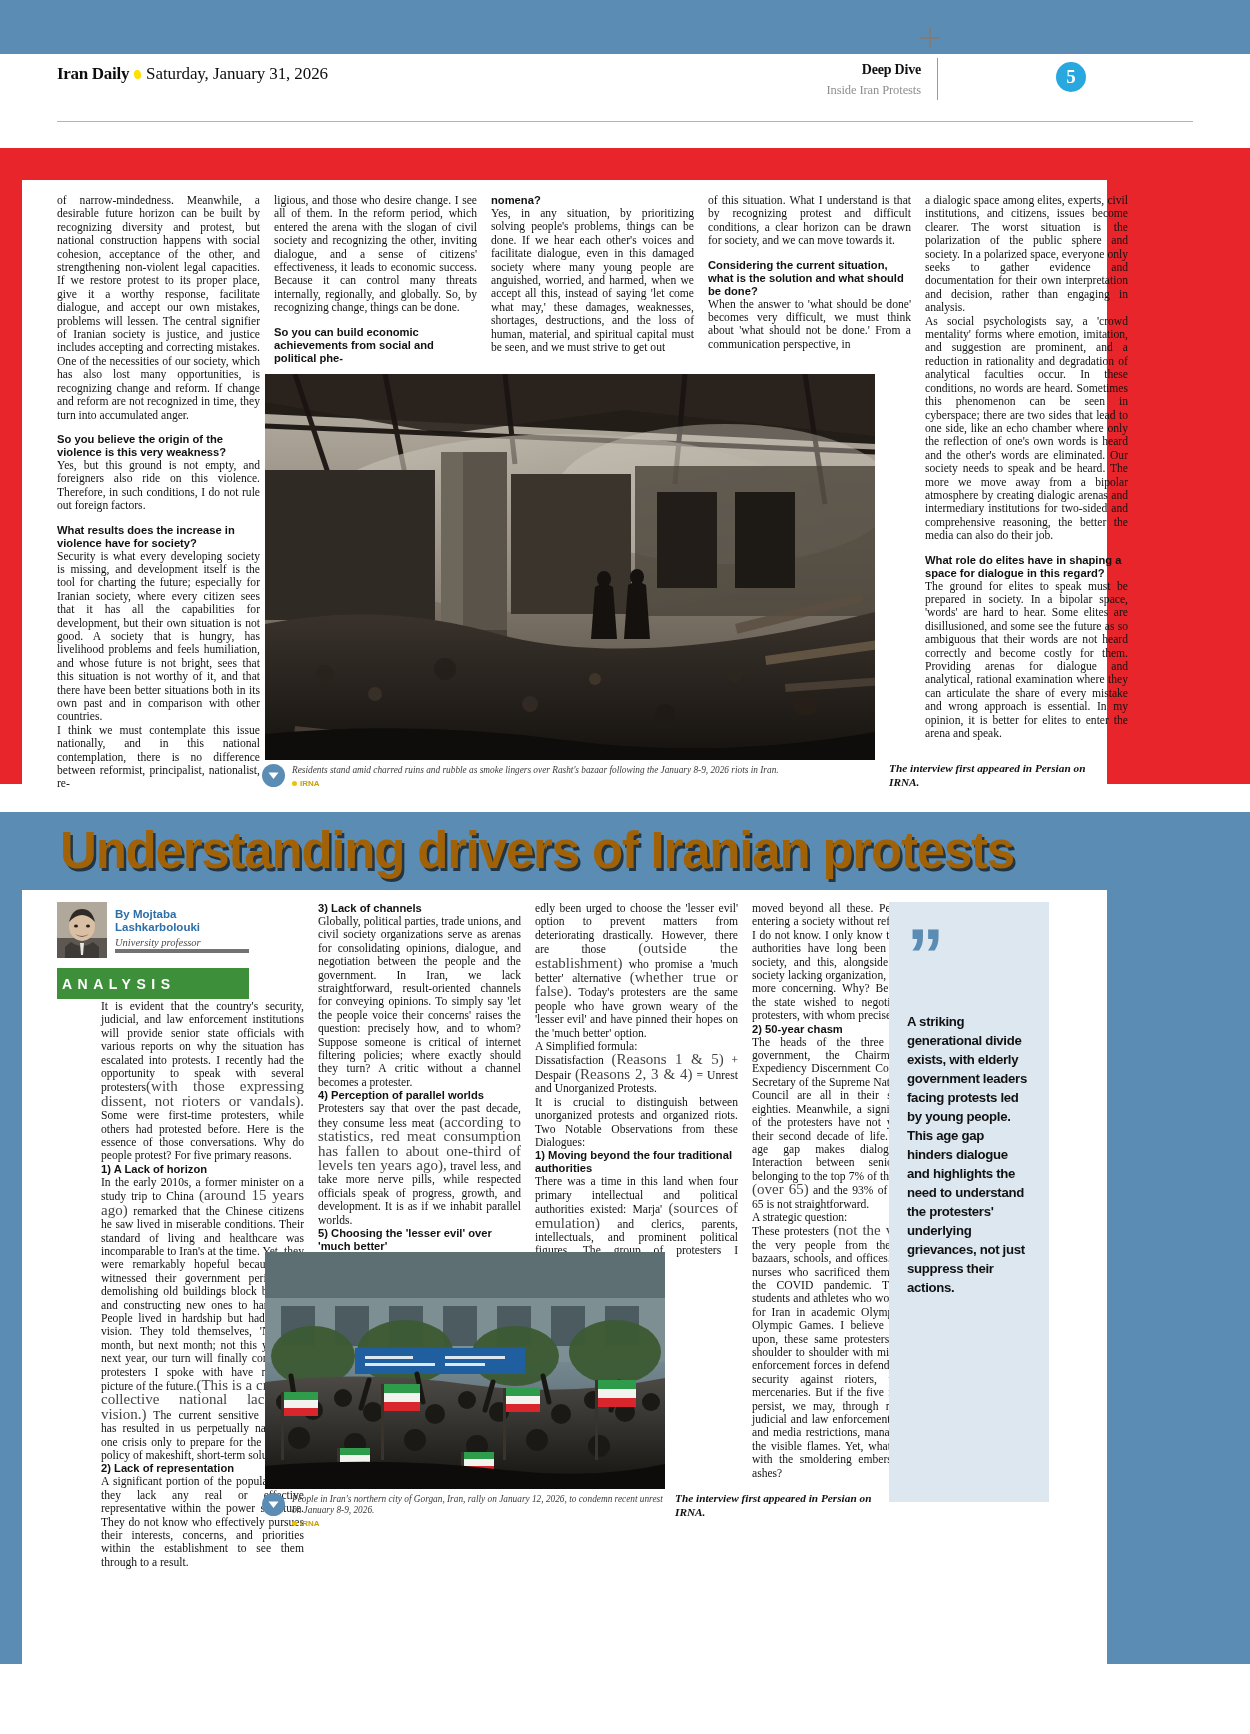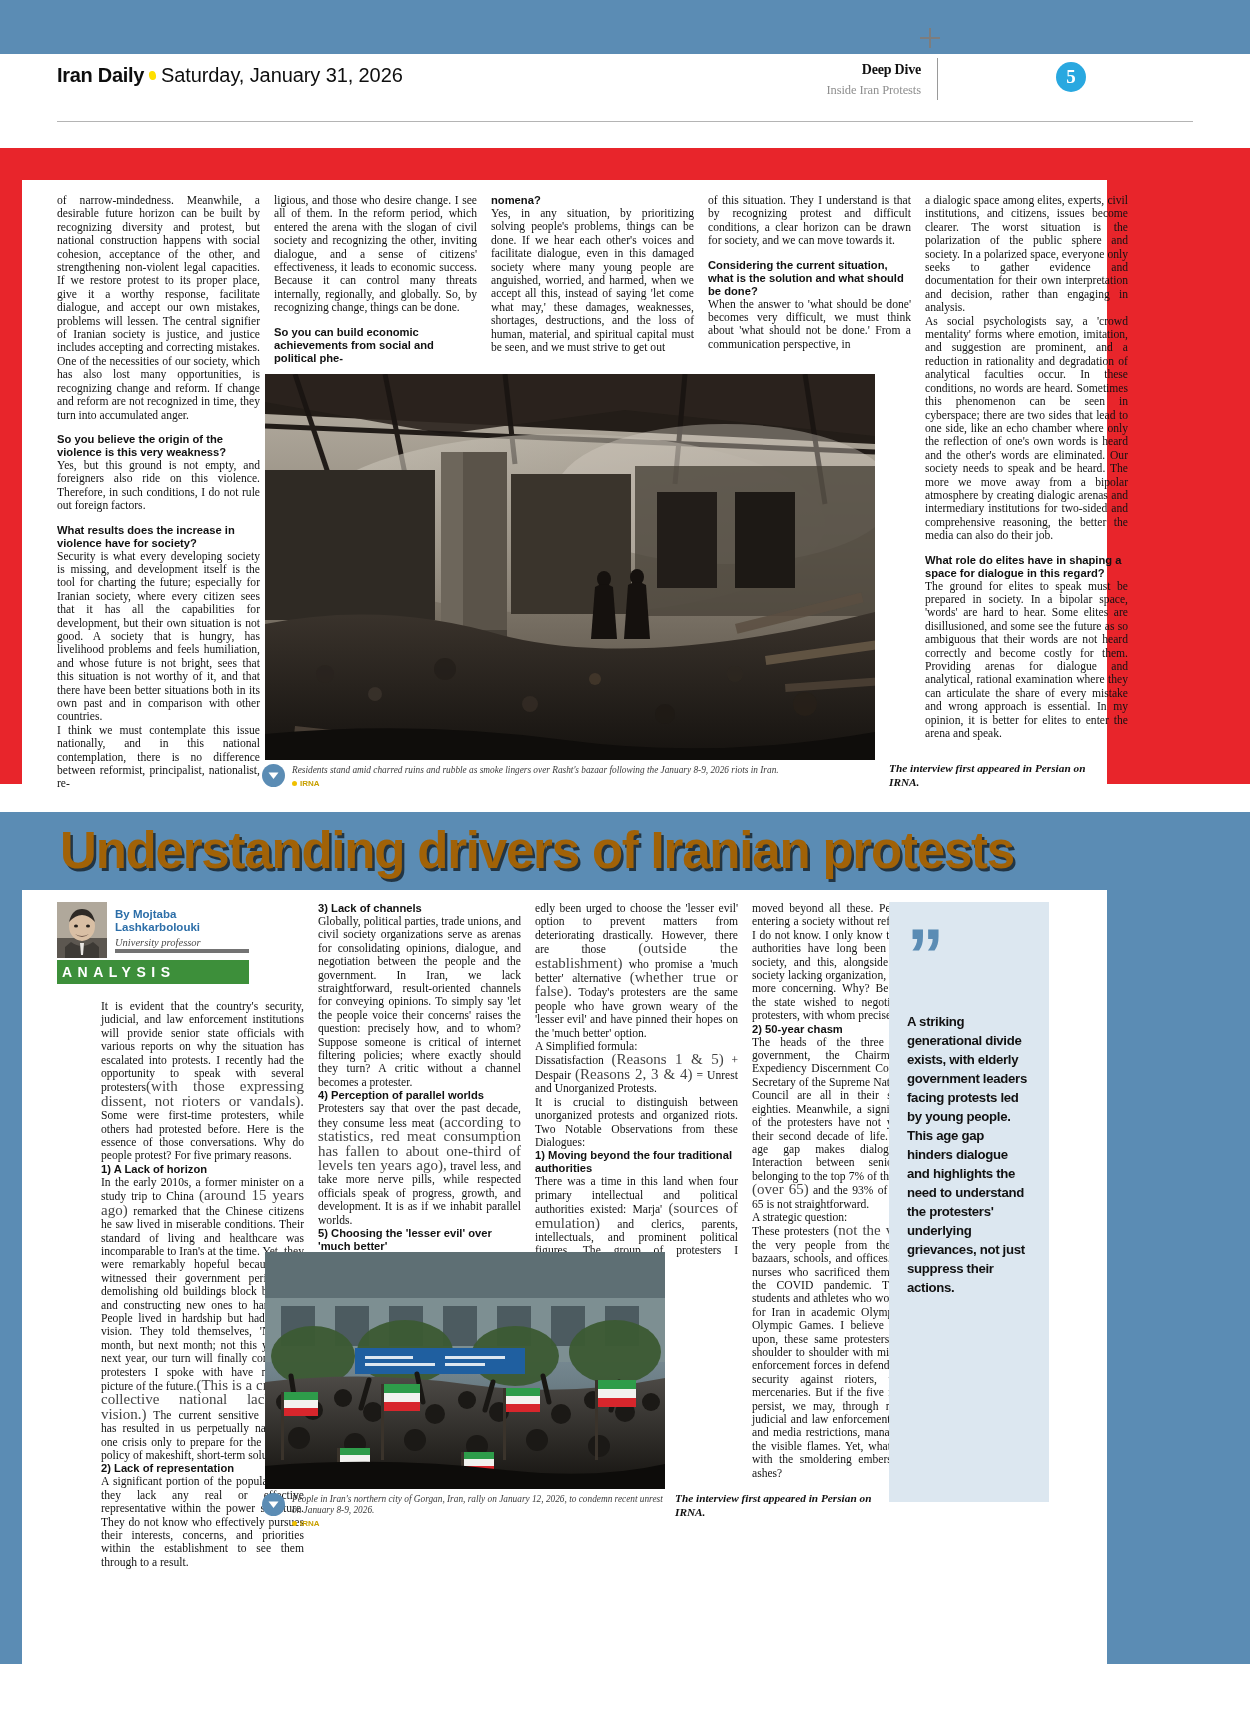--- a/index.html
+++ b/index.html
@@ -38,22 +38,22 @@
   
   .masthead {
     position: absolute;
     left: 0; top: 54px;
     width: 1250px; height: 44px;
   }
   .mast-left {
     position: absolute;
     left: 57px; top: 10px;
     display: flex; align-items: center;
-    font-family: Liberation Sans, sans-serif;
-    font-size: 20px;
+    font-family: Liberation Serif, serif;
+    font-size: 17px;
     color: #0e0e0e;
     white-space: nowrap;
   }
   .mast-left .paper-name { font-weight: bold; letter-spacing: -0.3px; }
   .mast-dot {
     display: inline-block;
     width: 7px; height: 9px;
     background: #ffe000;
     border-radius: 50% 50% 50% 50%;
     margin: 0 5px 0 5px;
@@ -272,22 +272,22 @@
   }
   .by-role {
     font-family: "Liberation Serif", serif;
     font-style: italic;
     font-size: 10.5px;
     line-height: 13px;
     color: #4a4a4a;
     margin-top: 2px;
   }
   .analysis-bar {
-    margin-top: 2px;
-    width: 192px; height: 24px;
+    margin-top: 10px;
+    width: 192px; height: 31px;
     background: #3d8f3a;
     display: flex; align-items: center;
     padding-left: 5px;
   }
   .analysis-bar span {
     font-family: "Liberation Sans", sans-serif;
     font-weight: bold;
     font-size: 14px;
     color: #ffffff;
     letter-spacing: 5.5px;
@@ -423,21 +423,21 @@
 
     <div class="a1-col">
       <div class="sub-q" style="margin-top:0">nomena?</div>
       <div class="body-text">
           <p>Yes, in any situation, by prioritizing solving people's problems, things can be done. If we hear each other's voices and facilitate dialogue, even in this damaged society where many young people are anguished, worried, and harmed, when we accept all this, instead of saying 'let come what may,' these damages, weaknesses, shortages, destructions, and the loss of human, material, and spiritual capital must be seen, and we must strive to get out</p>
         </div>
     </div>
 
     <div class="a1-col">
       <div class="body-text">
-          <p>of this situation. They I understand is that by recognizing protest and difficult conditions, a clear horizon can be drawn for society, and we can move towards it.</p>
+          <p>of this situation. What I understand is that by recognizing protest and difficult conditions, a clear horizon can be drawn for society, and we can move towards it.</p>
         </div>
       <div class="sub-q">Considering the current situation, what is the solution and what should be done?</div>
       <div class="body-text">
           <p>When the answer to 'what should be done' becomes very difficult, we must think about 'what should not be done.' From a communication perspective, in</p>
         </div>
     </div>
 
     <div class="a1-col">
       <div class="body-text">
           <p>a dialogic space among elites, experts, civil institutions, and citizens, issues become clearer. The worst situation is the polarization of the public sphere and society. In a polarized space, everyone only seeks to gather evidence and documentation for their own interpretation and decision, rather than engaging in analysis.</p>

